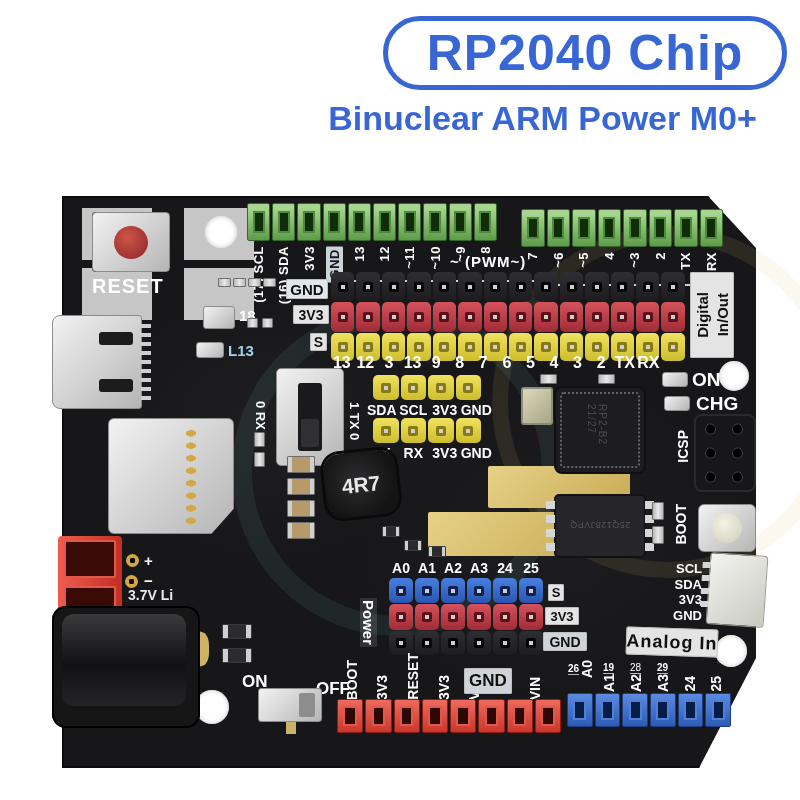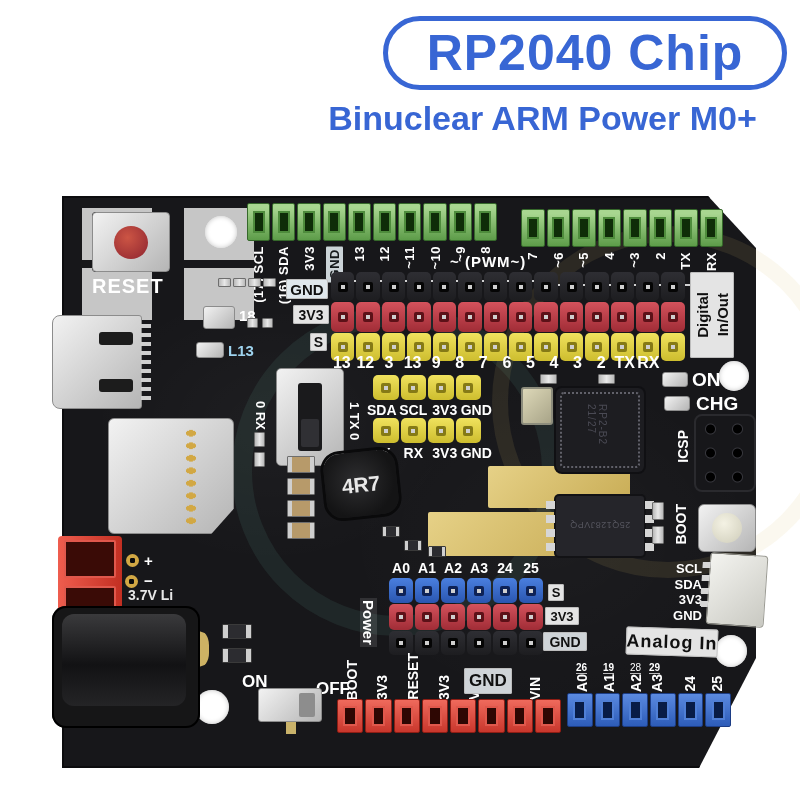--- a/index.html
+++ b/index.html
@@ -576,33 +576,33 @@
         <i></i>
       </div>
       <div class="tc">
         <i></i>
       </div>
       <div class="tc">
         <i></i>
       </div>
     </div>
   <div class="a" style="left:506px;top:450px;width:162px;height:46px;display:flex">
-      <span style="flex:1;display:flex;flex-direction:column;align-items:center;justify-content:flex-end">
+      <span style="flex:1;display:flex;flex-direction:row;align-items:center;justify-content:flex-end">
       <i style="font-style:normal;color:#fff;font-weight:bold;font-size:10px;border-bottom:1px solid rgba(255,255,255,.7)">26</i>
       <i class="vup" style="font-style:normal;color:#fff;font-weight:bold;font-size:14px">A0</i>
     </span>
       <span style="flex:1;display:flex;flex-direction:column;align-items:center;justify-content:flex-end">
       <i style="font-style:normal;color:#fff;font-weight:bold;font-size:10px;border-bottom:1px solid rgba(255,255,255,.7)">19</i>
       <i class="vup" style="font-style:normal;color:#fff;font-weight:bold;font-size:14px">A1</i>
     </span>
       <span style="flex:1;display:flex;flex-direction:column;align-items:center;justify-content:flex-end">
       <i style="font-style:normal;color:#fff;font-weight:normal;font-size:10px;border-bottom:1px solid rgba(255,255,255,.7)">28</i>
       <i class="vup" style="font-style:normal;color:#fff;font-weight:bold;font-size:14px">A2</i>
     </span>
-      <span style="flex:1;display:flex;flex-direction:column;align-items:flex-start;justify-content:flex-end">
+      <span style="flex:1;display:flex;flex-direction:column;align-items:center;justify-content:flex-end">
       <i style="font-style:normal;color:#fff;font-weight:bold;font-size:10px;border-bottom:1px solid rgba(255,255,255,.7)">29</i>
       <i class="vup" style="font-style:normal;color:#fff;font-weight:bold;font-size:14px">A3</i>
     </span>
       <span style="flex:1;display:flex;flex-direction:column;align-items:center;justify-content:flex-end">
       <i style="font-style:normal;color:#fff;font-weight:bold;font-size:10px;border-bottom:1px solid rgba(255,255,255,.7)"></i>
       <i class="vup" style="font-style:normal;color:#fff;font-weight:bold;font-size:14px">24</i>
     </span>
       <span style="flex:1;display:flex;flex-direction:column;align-items:center;justify-content:flex-end">
       <i style="font-style:normal;color:#fff;font-weight:bold;font-size:10px;border-bottom:1px solid rgba(255,255,255,.7)"></i>
       <i class="vup" style="font-style:normal;color:#fff;font-weight:bold;font-size:14px">25</i>

